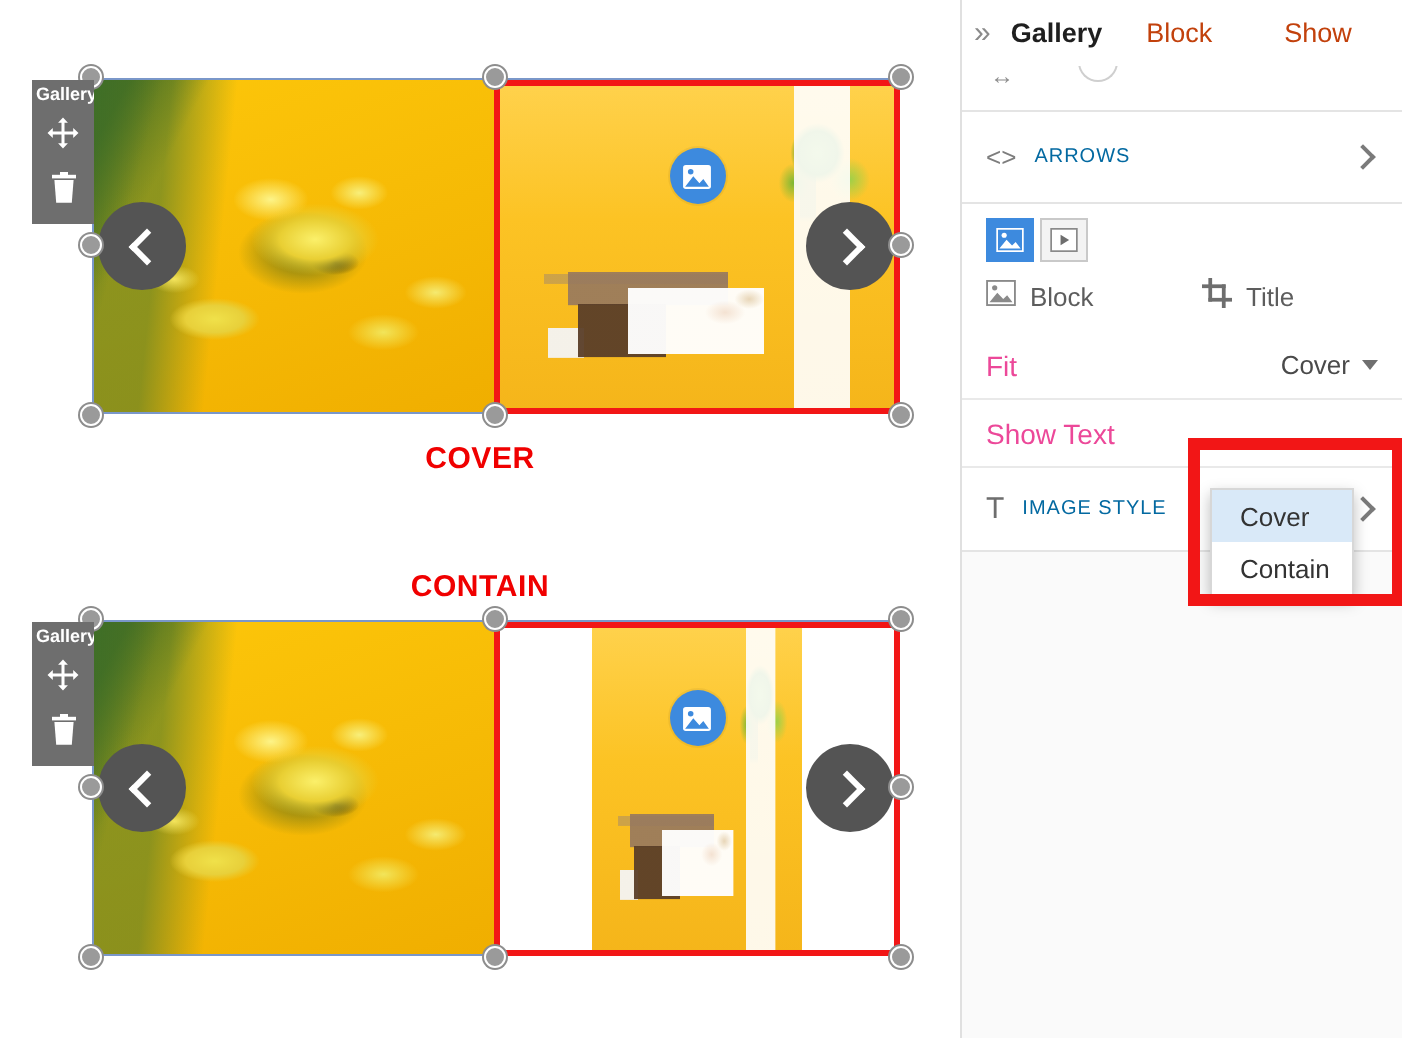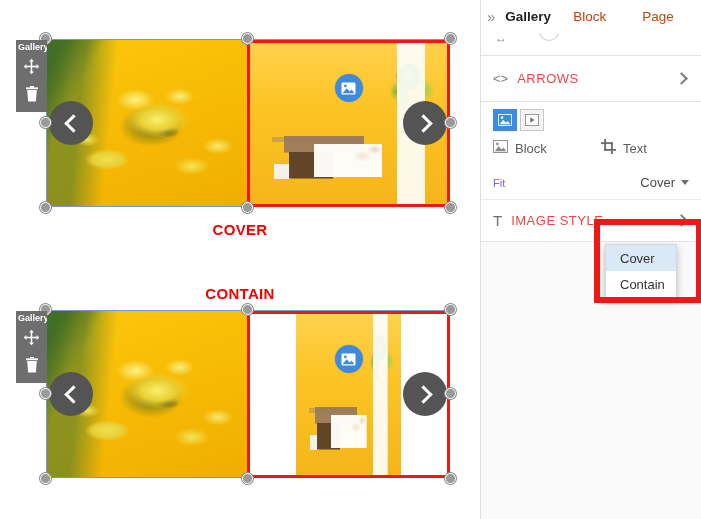--- a/index.html
+++ b/index.html
@@ -128,39 +128,39 @@
   .tab { font-size:13.5px; color:#c2410c; }
   .tab.active { color:#1f1f1f; font-weight:bold; }
   .subbar { height:23px; background:#fff; display:flex; align-items:flex-start; padding-left:14px; gap:32px; overflow:hidden; border-bottom:1px solid #e4e4e4; }
   .subbar .mini { color:#8d8d8d; font-size:12px; line-height:10px; }
   .arc { width:20px; height:10px; border:1px solid #cfcfcf; border-top:none; border-radius:0 0 14px 14px; }
 
   .sec-row {
     height:46px; display:flex; align-items:center; padding:0 12px;
     background:#fff; border-bottom:1px solid #e4e4e4; gap:9px;
   }
-  .sec-row .sec-label { flex:1; font-size:13px; color:#ef4444; letter-spacing:.5px; }
+  .sec-row .sec-label { flex:1; font-size:10px; color:#0369a1; letter-spacing:.5px; }
   .caret-right { width:9px; height:9px; border-top:2px solid #7a7a7a; border-right:2px solid #7a7a7a; transform:rotate(45deg); margin-right:3px; }
 
   .toggle-strip { background:#fff; padding:7px 12px 2px; display:flex; gap:3px; }
   .tg {
     width:24px; height:22px; border:1px solid #c9c9c9; background:#f3f3f3;
     display:flex; align-items:center; justify-content:center;
   }
   .tg.on { background:#3d8ade; border-color:#3d8ade; }
 
   .tabs-ic { background:#fff; display:flex; padding:6px 12px 9px; }
   .tabs-ic .t { flex:1; display:flex; align-items:center; gap:7px; font-size:13px; color:#5d5d5d; }
   .tabs-ic .t.right { justify-content:flex-start; padding-left:20px; }
 
   .field-row {
     height:34px; display:flex; align-items:center; justify-content:space-between;
     padding:0 12px; background:#fff; border-bottom:1px solid #e9e9e9;
   }
-  .field-row .lbl { font-size:11px; color:#8b5cf6; }
+  .field-row .lbl { font-size:14px; color:#ec4899; }
   .select-val { font-size:13px; color:#4a4a4a; display:flex; align-items:center; gap:6px; }
   .caret-down { width:0;height:0;border-left:4px solid transparent;border-right:4px solid transparent;border-top:5px solid #6f6f6f; }
 
   .dropdown {
     position:absolute; background:#fff; border:1px solid #d7d7d7;
     box-shadow:0 3px 7px rgba(0,0,0,.26); z-index:30;
   }
   .dd-item { height:26px; display:flex; align-items:center; padding:0 14px; font-size:13px; color:#333; }
   .dd-item.sel { background:#d9e9f8; }
 
@@ -290,21 +290,21 @@
 
     <div class="caption" style="left:0; top:285px;">CONTAIN</div>
   </div>
 
   <div id="panel">
 
     <div class="panel-head">
       <span class="expand">»</span>
       <span class="tab active">Gallery</span>
       <span class="tab" style="margin-left:12px;">Block</span>
-      <span class="tab" style="margin-left:26px;">Page</span>
+      <span class="tab" style="margin-left:26px;">Show</span>
     </div>
 
     <div class="subbar">
       <span class="mini">↔</span>
       <span class="arc" style="margin-top:-2px;"></span>
     </div>
 
     <div class="sec-row">
       <span style="color:#7d7d7d;font-size:13px;">&lt;&gt;</span>
       <span class="sec-label">ARROWS</span>
@@ -341,32 +341,35 @@
       </span>
       <span class="t right">
         <span>
           <svg width="15" height="15" viewBox="0 0 16 16" aria-hidden="true">
             <rect x="3.4" y="0" width="2" height="12.6" fill="#6e6e6e"></rect>
             <rect x="0" y="3.4" width="12.6" height="2" fill="#6e6e6e"></rect>
             <rect x="10.6" y="3.4" width="2" height="12.6" fill="#6e6e6e"></rect>
             <rect x="3.4" y="10.6" width="12.6" height="2" fill="#6e6e6e"></rect>
           </svg>
         </span>
-        <span>Text</span>
+        <span>Title</span>
       </span>
     </div>
 
     <div class="field-row">
       <span class="lbl">Fit</span>
       <span class="select-val">
         <span>Cover</span>
         <span class="caret-down"></span>
       </span>
     </div>
 
+    <div class="field-row">
+      <span class="lbl">Show Text</span>
+    </div>
 
     <div class="sec-row" style="height:42px;">
       <span style="color:#6e6e6e;font-size:15px;line-height:1;">T</span>
       <span class="sec-label">IMAGE STYLE</span>
       <span class="caret-right"></span>
     </div>
 
 
     <div class="dropdown" style="left:124px; top:244px; width:72px;">
       <div class="dd-item sel">Cover</div>

